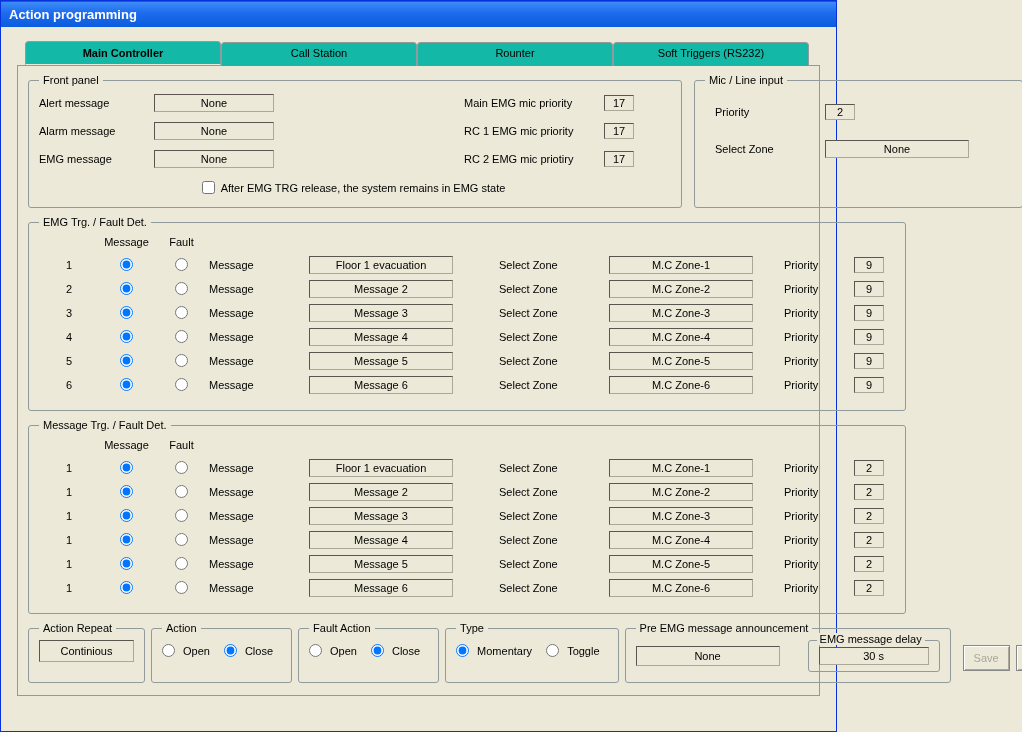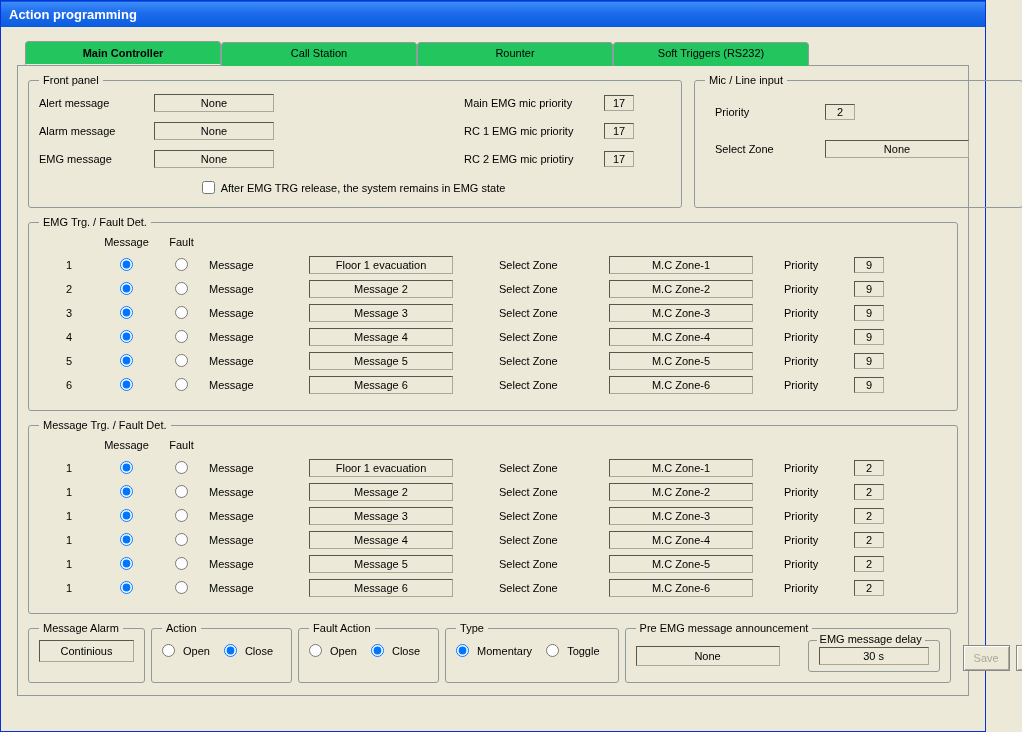--- a/index.html
+++ b/index.html
@@ -4,21 +4,21 @@
 <style>
   * { box-sizing: border-box; }
   body {
     margin: 0;
     font-family: "Tahoma", "Microsoft Sans Serif", sans-serif;
     font-size: 11px;
     background: #ece9d8;
     color: #000;
   }
   .window {
-    width: 986px;
+    width: 837px;
     height: 732px;
     background: #ece9d8;
     border: 1px solid #0831d9;
   }
   .titlebar {
     height: 26px;
     background: linear-gradient(to bottom, #0a5cde 0%, #0a5cde 2%, #3b8cf7 5%, #1e6ced 45%, #0a5cde 100%);
     color: #fff;
     font-weight: bold;
     font-size: 13px;
@@ -35,21 +35,21 @@
     display: flex;
     margin-left: 8px;
     position: relative;
     z-index: 2;
   }
   .tab {
     border: 1px solid #919b9c;
     border-bottom: none;
     border-top-left-radius: 4px;
     border-top-right-radius: 4px;
-    background: #22c55e;
+    background: #14b8a6;
     padding: 4px 0;
     width: 196px;
     text-align: center;
     margin-right: 0;
     font-size: 11px;
     position: relative;
     top: 1px;
     cursor: default;
   }
   .tab.active {
@@ -400,21 +400,21 @@
               <div class="dropdown w150">M.C Zone-6</div>
               <span></span>
               <span>Priority</span>
               <div class="priobox">2</div>
             </div>
           </div>
       </fieldset>
 
       <div class="bottom">
         <fieldset style="width:110px">
-          <legend>Message Alarm</legend>
+          <legend>Action Repeat</legend>
           <div class="dropdown w95" style="height:22px;line-height:20px">Continious</div>
         </fieldset>
 
         <fieldset>
           <legend>Action</legend>
           <div class="small-field-row" style="padding-top:4px">
             <label class="radio-lbl">
                 <input type="radio" name="act" style="">
                 <span>Open</span>
               </label>

